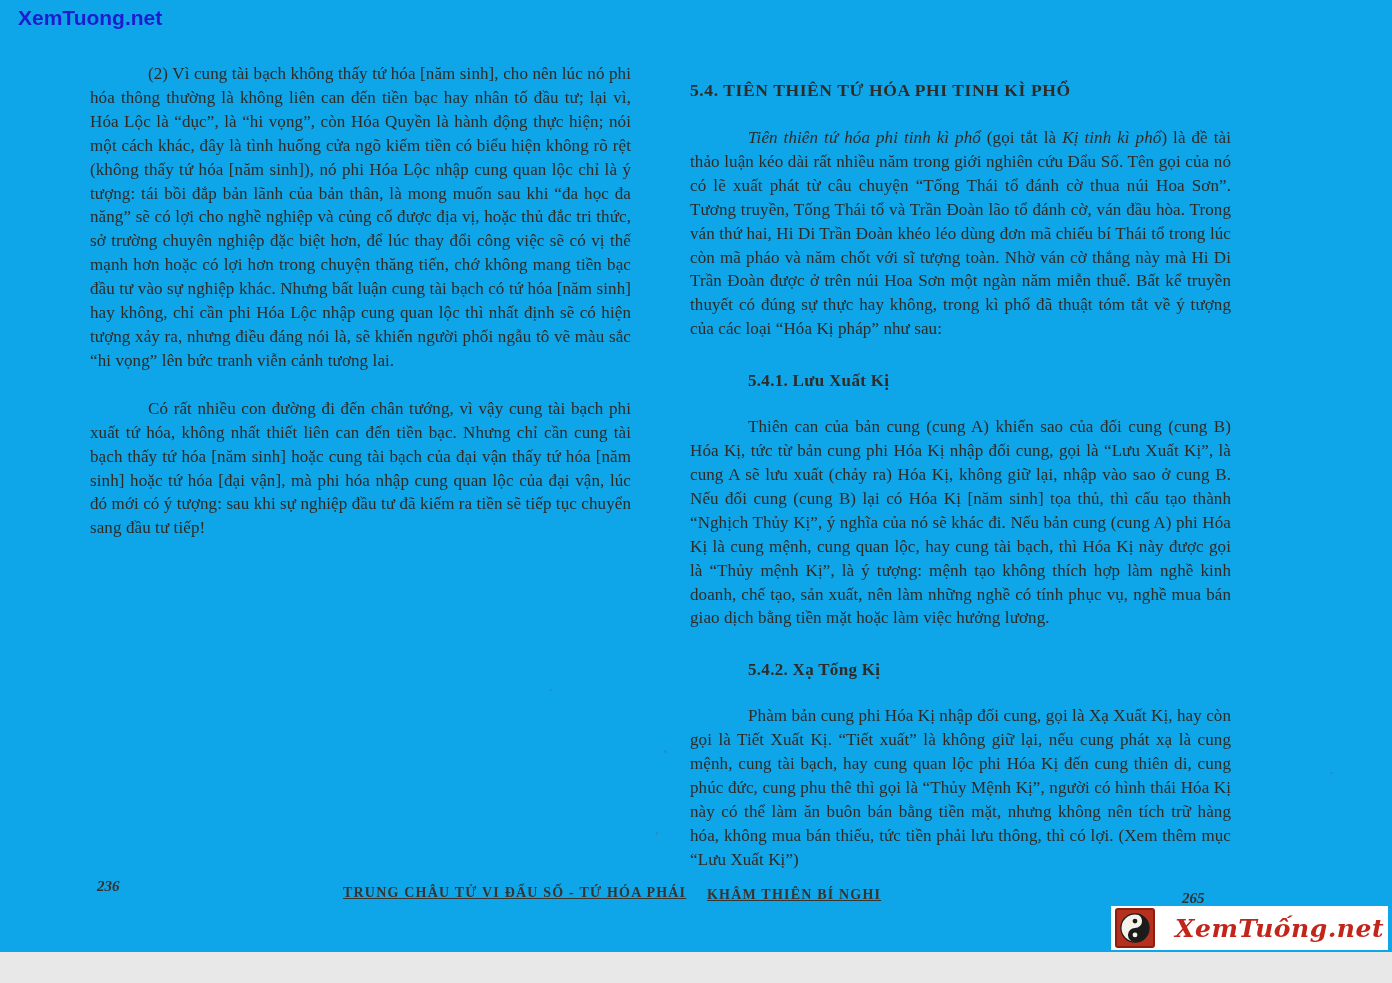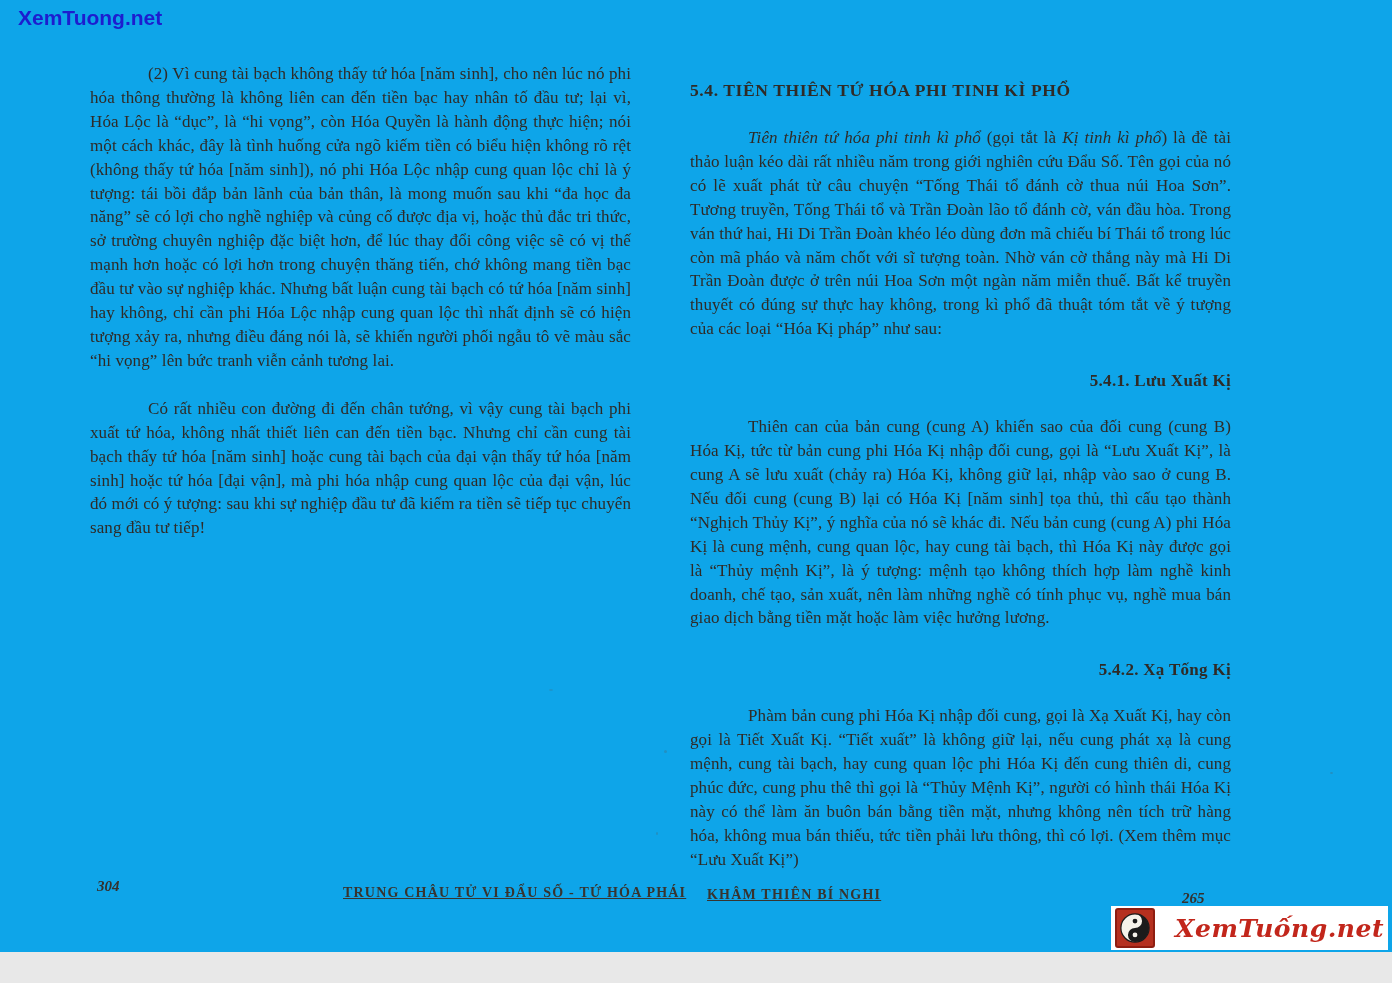--- a/index.html
+++ b/index.html
@@ -39,21 +39,20 @@
     font-size:17.5px;
     font-weight:bold;
     letter-spacing:0.6px;
   }
   h3.sub{
     margin:0;
     font-size:17px;
     font-weight:bold;
     padding-left:58px;
     letter-spacing:0.3px;
-    text-align:right;
   }
   .rp .intro{margin-top:25px;}
   .rp .gap-a{margin-top:30px;}
   .rp .gap-b{margin-top:24px;}
   
   .pgnum{
     position:absolute;
     font-style:italic;font-weight:bold;
     font-size:15px;color:#35312d;
   }
@@ -112,21 +111,21 @@
     <h2 class="sec">5.4. TIÊN THIÊN TỨ HÓA PHI TINH KÌ PHỔ</h2>
     <p class="body ind intro"><span class="it">Tiên thiên tứ hóa phi tinh kì phổ</span><span> (gọi tắt là </span><span class="it">Kị tinh kì phổ</span><span>) là đề tài thảo luận kéo dài rất nhiều năm trong giới nghiên cứu Đẩu Số. Tên gọi của nó có lẽ xuất phát từ câu chuyện “Tống Thái tổ đánh cờ thua núi Hoa Sơn”. Tương truyền, Tống Thái tổ và Trần Đoàn lão tổ đánh cờ, ván đầu hòa. Trong ván thứ hai, Hi Di Trần Đoàn khéo léo dùng đơn mã chiếu bí Thái tổ trong lúc còn mã pháo và năm chốt với sĩ tượng toàn. Nhờ ván cờ thắng này mà Hi Di Trần Đoàn được ở trên núi Hoa Sơn một ngàn năm miễn thuế. Bất kể truyền thuyết có đúng sự thực hay không, trong kì phổ đã thuật tóm tắt về ý tượng của các loại “Hóa Kị pháp” như sau:</span></p>
 
     <h3 class="sub gap-a">5.4.1. Lưu Xuất Kị</h3>
     <p class="body ind gap-b">Thiên can của bản cung (cung A) khiến sao của đối cung (cung B) Hóa Kị, tức từ bản cung phi Hóa Kị nhập đối cung, gọi là “Lưu Xuất Kị”, là cung A sẽ lưu xuất (chảy ra) Hóa Kị, không giữ lại, nhập vào sao ở cung B. Nếu đối cung (cung B) lại có Hóa Kị [năm sinh] tọa thủ, thì cấu tạo thành “Nghịch Thủy Kị”, ý nghĩa của nó sẽ khác đi. Nếu bản cung (cung A) phi Hóa Kị là cung mệnh, cung quan lộc, hay cung tài bạch, thì Hóa Kị này được gọi là “Thủy mệnh Kị”, là ý tượng: mệnh tạo không thích hợp làm nghề kinh doanh, chế tạo, sản xuất, nên làm những nghề có tính phục vụ, nghề mua bán giao dịch bằng tiền mặt hoặc làm việc hưởng lương.</p>
 
     <h3 class="sub gap-a">5.4.2. Xạ Tống Kị</h3>
     <p class="body ind gap-b">Phàm bản cung phi Hóa Kị nhập đối cung, gọi là Xạ Xuất Kị, hay còn gọi là Tiết Xuất Kị. “Tiết xuất” là không giữ lại, nếu cung phát xạ là cung mệnh, cung tài bạch, hay cung quan lộc phi Hóa Kị đến cung thiên di, cung phúc đức, cung phu thê thì gọi là “Thủy Mệnh Kị”, người có hình thái Hóa Kị này có thể làm ăn buôn bán bằng tiền mặt, nhưng không nên tích trữ hàng hóa, không mua bán thiếu, tức tiền phải lưu thông, thì có lợi. (Xem thêm mục “Lưu Xuất Kị”)</p>
   </div>
 
-  <div class="pgnum" id="pg304">304</div>
+  <div class="pgnum" id="pg304">236</div>
   <div class="runtitle" id="rt-left">TRUNG CHÂU TỬ VI ĐẨU SỐ - TỨ HÓA PHÁI</div>
   <div class="runtitle" id="rt-right">KHÂM THIÊN BÍ NGHI</div>
   <div class="pgnum" id="pg305">265</div>
 
   <div class="speck s1"></div>
   <div class="speck s2"></div>
   <div class="speck s3"></div>
   <div class="speck s4"></div>
 
   <a class="logo">

